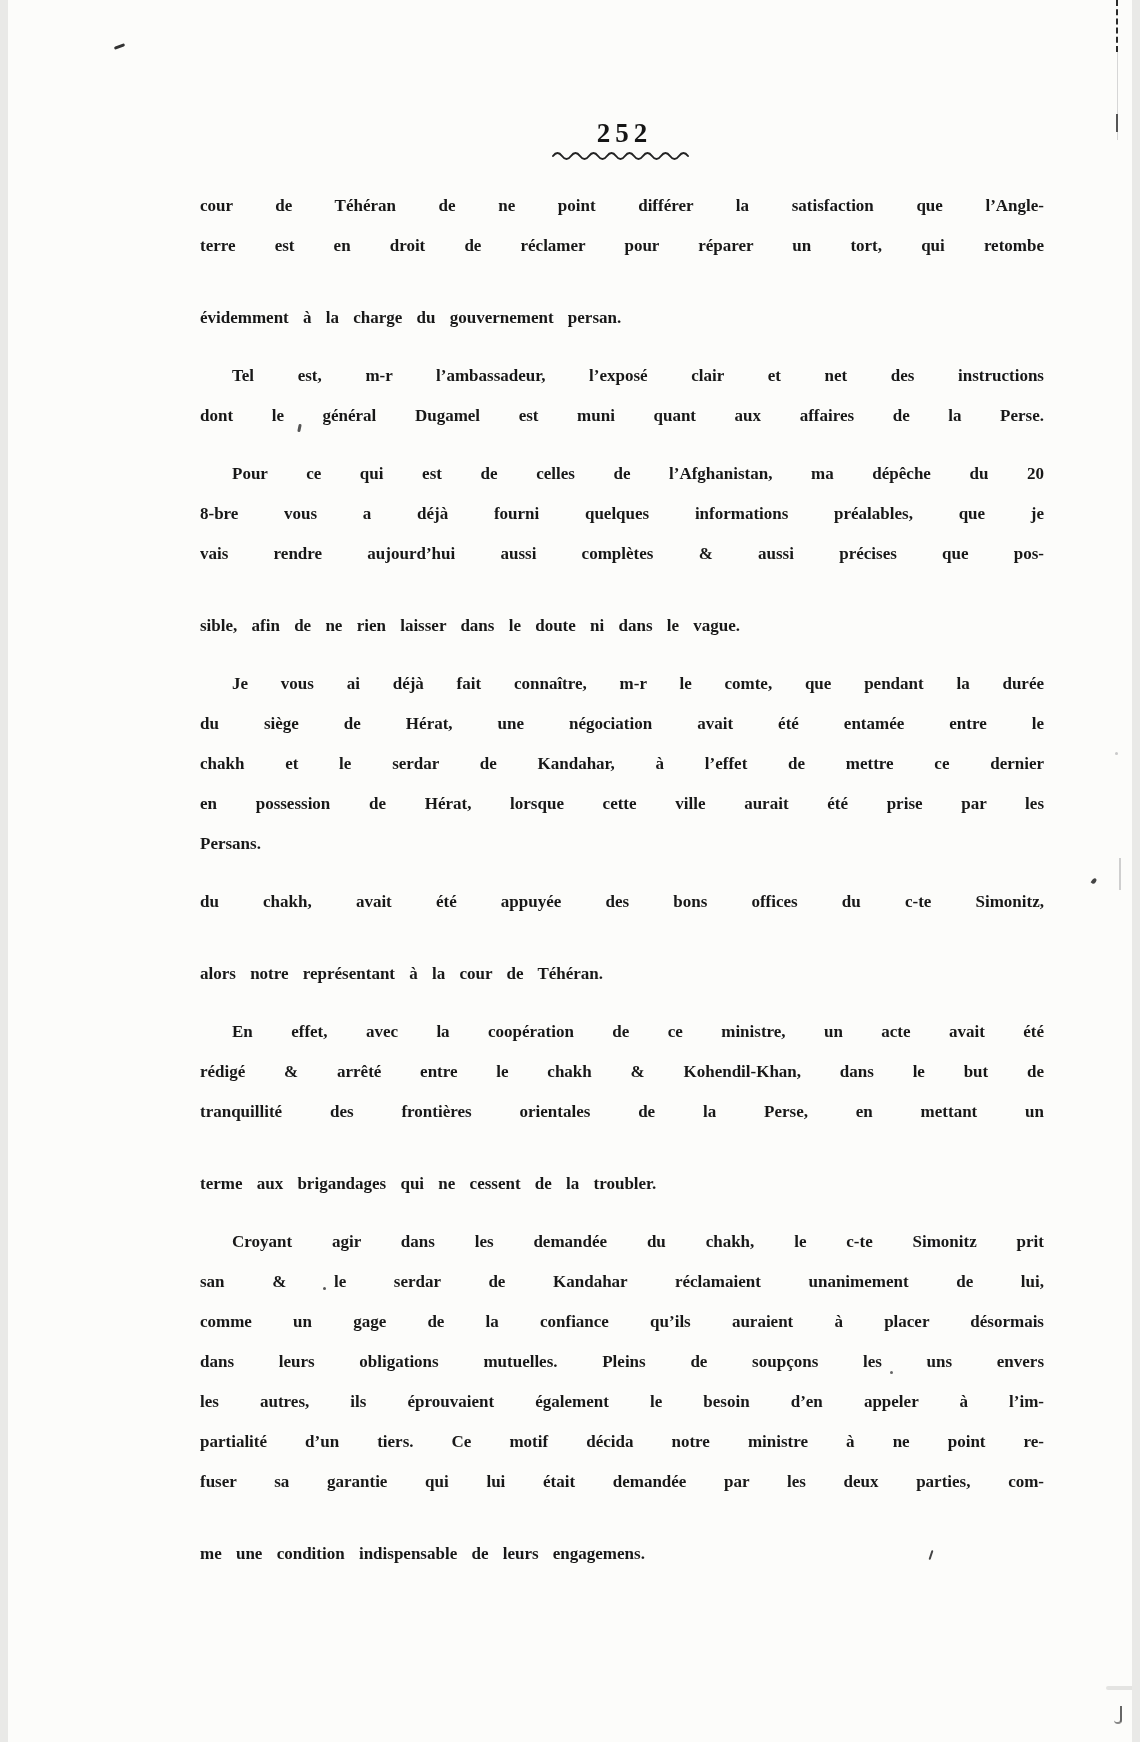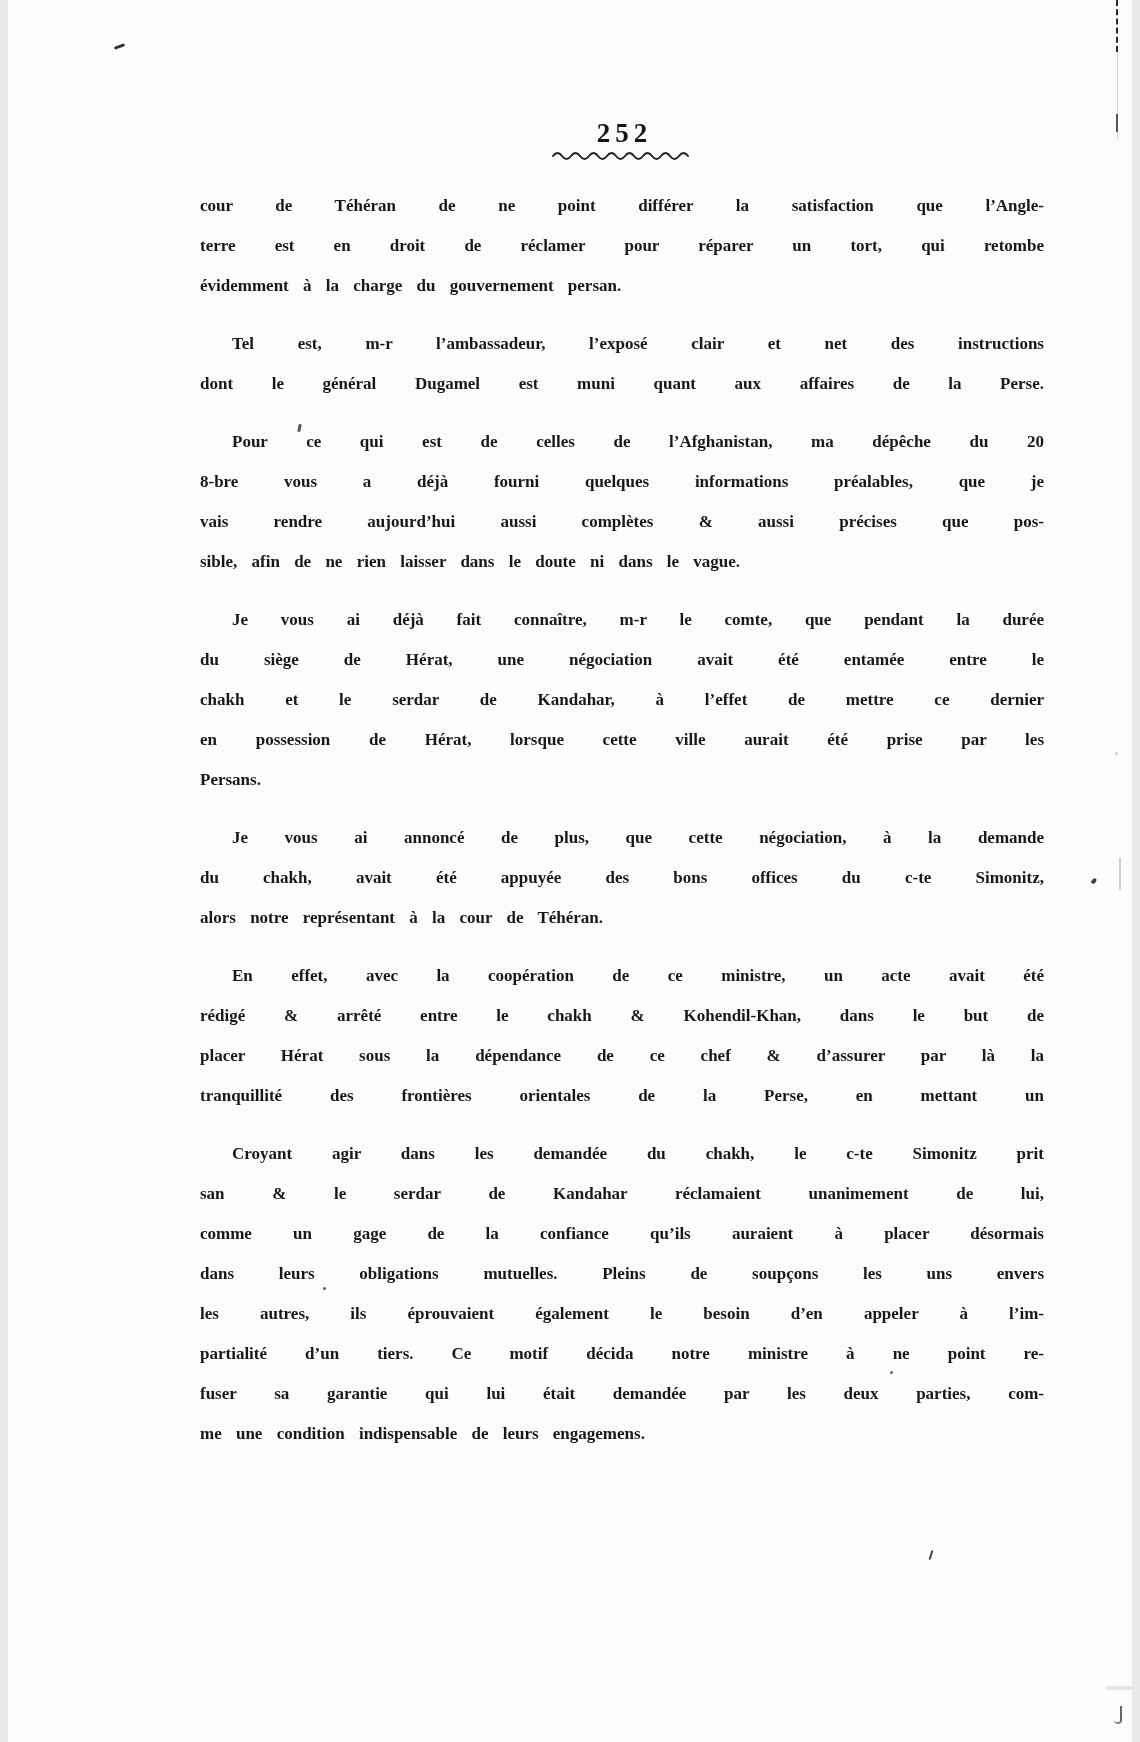--- a/index.html
+++ b/index.html
@@ -31,20 +31,21 @@
   .para { margin:0 0 18px 0; }
   .ln {
     text-align:justify;
     text-align-last:justify;
   }
   .ln.indent { text-indent:32px; }
   .ln.short {
     text-align:left;
     text-align-last:left;
     word-spacing:10px;
+    margin-top:32px;
   }
   .ln.single {
     text-align:center;
     text-align-last:left;
     word-spacing:normal;
   }
   
   .art { position:absolute; pointer-events:none; }
   .a-topdash   { left:1108px; top:0;      height:52px; width:0; border-left:2px dashed #2a2a2a; }
   .a-topfaint  { left:1109px; top:52px;   height:88px; width:1px; background:#d6d6d6; }
@@ -96,30 +97,29 @@
 
     <div class="para">
       <div class="ln indent">Je vous ai déjà fait connaître, m-r le comte, que pendant la durée</div>
       <div class="ln">du siège de Hérat, une négociation avait été entamée entre le</div>
       <div class="ln">chakh et le serdar de Kandahar, à l’effet de mettre ce dernier</div>
       <div class="ln">en possession de Hérat, lorsque cette ville aurait été prise par les</div>
       <div class="ln single">Persans.</div>
     </div>
 
     <div class="para">
-      <div class="ln indent">Je vous ai annoncé de plus, que cette négociation, à la demande</div>
       <div class="ln">du chakh, avait été appuyée des bons offices du c-te Simonitz,</div>
       <div class="ln short">alors notre représentant à la cour de Téhéran.</div>
     </div>
 
     <div class="para">
       <div class="ln indent">En effet, avec la coopération de ce ministre, un acte avait été</div>
       <div class="ln">rédigé &amp; arrêté entre le chakh &amp; Kohendil-Khan, dans le but de</div>
-      <div class="ln">placer Hérat sous la dépendance de ce chef &amp; d’assurer par là la</div>
       <div class="ln">tranquillité des frontières orientales de la Perse, en mettant un</div>
+      <div class="ln short">terme aux brigandages qui ne cessent de la troubler.</div>
     </div>
 
     <div class="para">
       <div class="ln indent">Croyant agir dans les demandée du chakh, le c-te Simonitz prit</div>
       <div class="ln">san &amp; le serdar de Kandahar réclamaient unanimement de lui,</div>
       <div class="ln">comme un gage de la confiance qu’ils auraient à placer désormais</div>
       <div class="ln">dans leurs obligations mutuelles. Pleins de soupçons les uns envers</div>
       <div class="ln">les autres, ils éprouvaient également le besoin d’en appeler à l’im-</div>
       <div class="ln">partialité d’un tiers. Ce motif décida notre ministre à ne point re-</div>
       <div class="ln">fuser sa garantie qui lui était demandée par les deux parties, com-</div>

